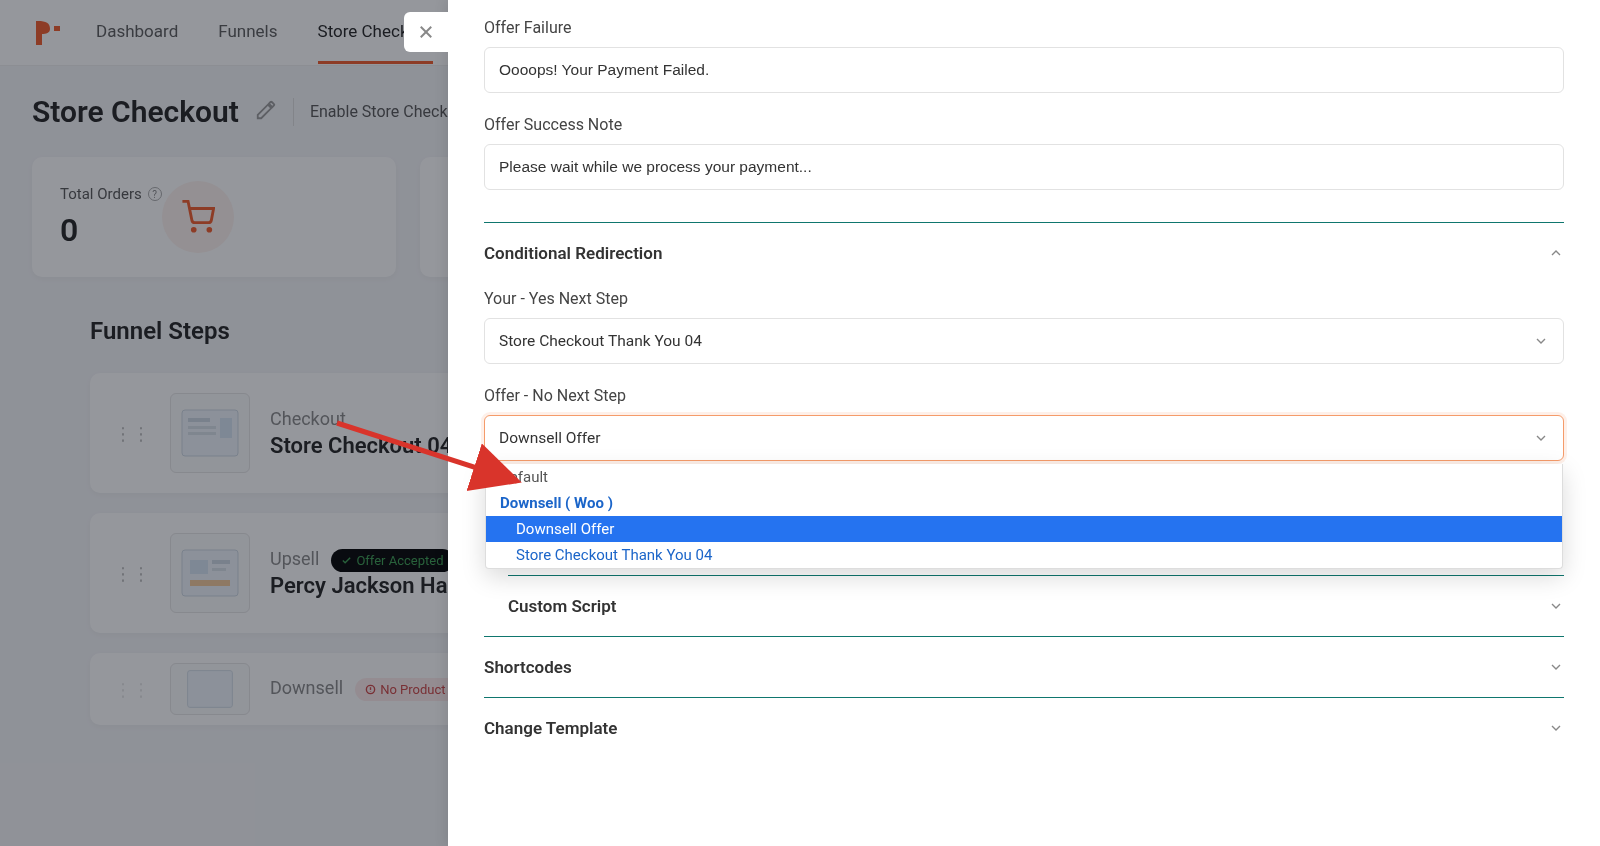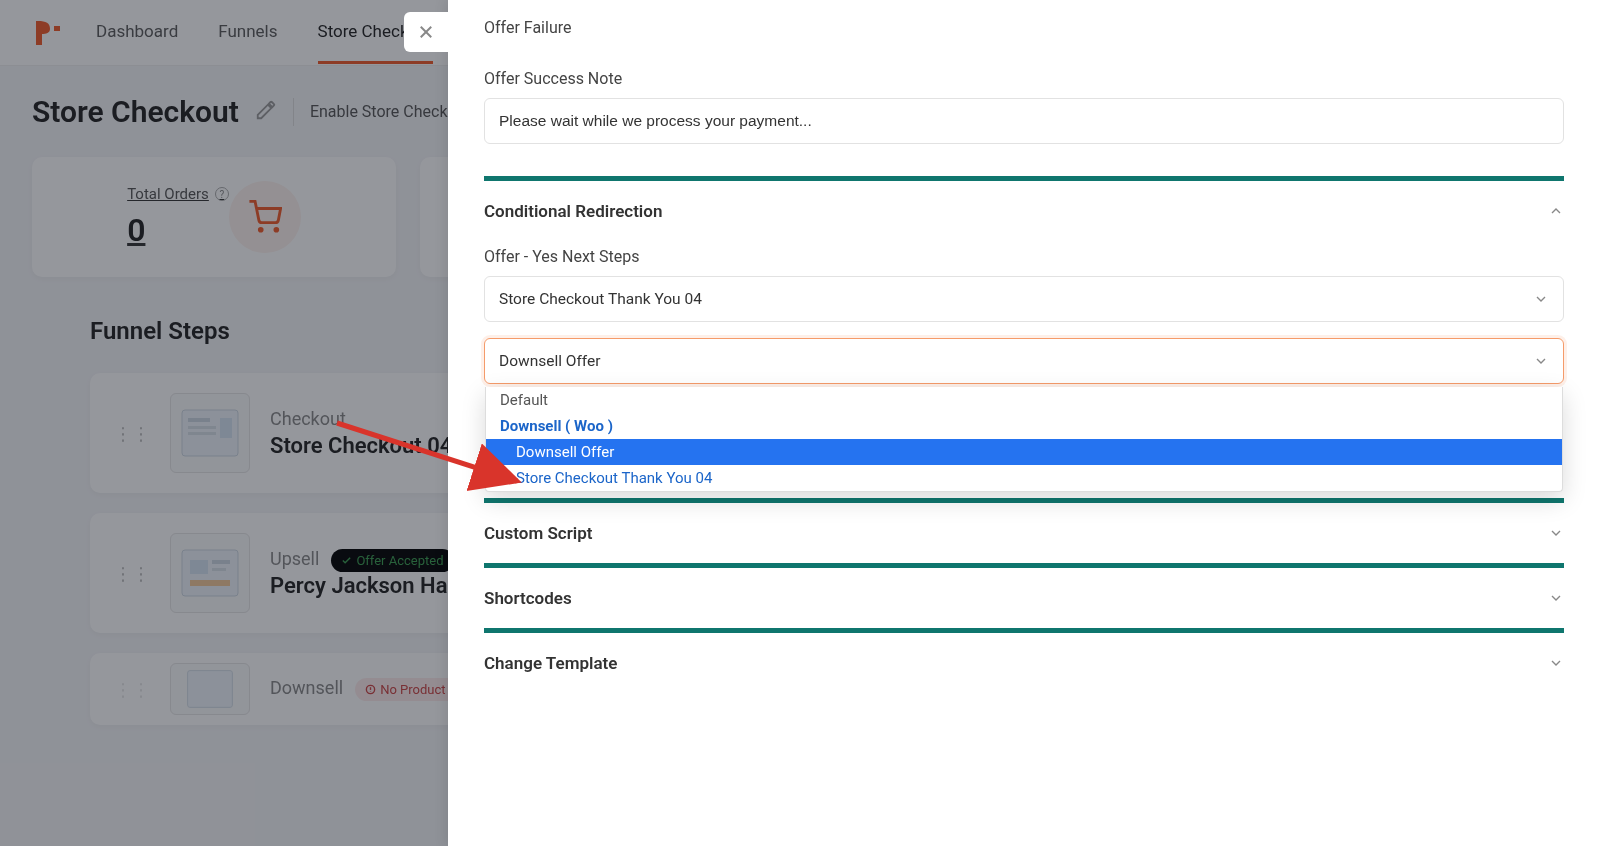--- a/index.html
+++ b/index.html
@@ -14,21 +14,21 @@
   .nav-item { color: #5a5a5a; font-size: 17px; padding: 20px 0; cursor:pointer; }
   .nav-item.active { color: #222; border-bottom: 3px solid #f05a28; }
   
   .subheader { padding: 28px 32px; display:flex; align-items:center; gap:16px; }
   .page-title { font-size: 30px; font-weight: 600; color: #222; }
   .edit-ic { color:#888; }
   .divider { width:1px; height:28px; background:#ddd; }
   .enable-link { color:#555; font-size:16px; }
   
   .stats-row { display:flex; gap:24px; padding: 0 32px; }
-  .stat-card { background:#fff; border-radius:10px; padding:24px 28px; width:364px; display:flex; justify-content:center; align-items:center; box-shadow: 0 2px 6px rgba(0,0,0,0.04); text-decoration: underline; }
+  .stat-card { background:#fff; border-radius:10px; padding:24px 28px; width:364px; display:flex; justify-content:flex-start; align-items:center; box-shadow: 0 2px 6px rgba(0,0,0,0.04); }
   .stat-label { font-size:15px; color:#555; display:flex; align-items:center; gap:6px; }
   .stat-value { font-size:32px; font-weight:600; margin-top:8px; color:#222; }
   .stat-icon { width:72px; height:72px; border-radius:50%; display:flex; align-items:center; justify-content:center; background:#fef2ee; }
   
   .funnel-area { padding: 40px 90px; }
   .funnel-title { font-size:24px; font-weight:600; margin-bottom:28px; color:#222; }
   .step-card { background:#fff; border-radius:10px; padding:20px 24px; margin-bottom:20px; display:flex; align-items:center; gap:20px; box-shadow:0 2px 6px rgba(0,0,0,0.04); }
   .drag-handle { color:#bbb; font-size:18px; }
   .step-thumb { width:80px; height:80px; border:1px solid #e5e5e5; border-radius:6px; background:#fafbfc; display:flex; align-items:center; justify-content:center; }
   .step-info { flex:1; }
@@ -43,21 +43,21 @@
   
   .dim-overlay { position:absolute; inset:0; background:rgba(20,25,35,0.45); }
   
   
   .drawer { position:absolute; top:0; right:0; width:1152px; height:846px; background:#fff; overflow:visible; box-shadow:-2px 0 12px rgba(0,0,0,0.1); }
   .drawer-close { position:absolute; top:12px; left:-44px; width:44px; height:40px; background:#fff; display:flex; align-items:center; justify-content:center; color:#888; font-size:20px; cursor:pointer; border-top-left-radius:6px; border-bottom-left-radius:6px; }
   .drawer-inner { padding: 12px 36px 0 36px; }
   .field-label { font-size:16px; color:#444; margin-bottom:10px; margin-top:6px; }
   .field-input { width:100%; height:46px; border:1px solid #e2e2e2; border-radius:6px; padding:0 14px; font-size:15.5px; color:#333; background:#fff; }
   
-  .section { border-top:5px solid #0f766e; margin-top:26px; }
+  .section { border-top:1px solid #0f766e; margin-top:26px; }
   .section-header { display:flex; justify-content:space-between; align-items:center; padding:20px 0; font-size:17px; font-weight:600; color:#333; cursor:pointer; }
   
   .select-box { position:relative; width:100%; height:46px; border:1px solid #e2e2e2; border-radius:6px; display:flex; align-items:center; padding:0 14px; font-size:15.5px; color:#333; justify-content:space-between; cursor:pointer; background:#fff; }
   .select-box.focused { border:1px solid #f59b6a; box-shadow:0 0 0 3px rgba(245,130,70,0.12); }
   
   .dropdown-list { position:absolute; left:0; right:0; top:48px; background:#fff; border:1px solid #ddd; border-top:none; border-radius:0 0 4px 4px; z-index:50; box-shadow:0 8px 24px rgba(0,0,0,0.15); }
   .dd-item { padding:4px 14px; font-size:15px; color:#1b65c9; cursor:pointer; }
   .dd-item.bold { font-weight:700; }
   .dd-item.child { padding-left:30px; color:#1b65c9; }
   .dd-item.highlight { background:#2573f0; color:#fff; }
@@ -213,60 +213,62 @@
 
   <div class="drawer">
     <div class="drawer-close">
       <svg width="18" height="18" viewBox="0 0 24 24" fill="none" stroke="#888" stroke-width="2.5">
           <line x1="5" y1="5" x2="19" y2="19"></line>
           <line x1="19" y1="5" x2="5" y2="19"></line>
         </svg>
     </div>
     <div class="drawer-inner">
       <div class="field-label">Offer Failure</div>
+      <input class="field-input" value="Oooops! Your Payment Failed." style="">
       
       <div class="gap-block"></div>
       <div class="field-label">Offer Success Note</div>
       <input class="field-input" value="Please wait while we process your payment..." style="">
       
       
       <div class="section sectionA">
         <div class="section-header">
           <span>Conditional Redirection</span>
           <svg class="chev" viewBox="0 0 24 24" fill="none" stroke="#888" stroke-width="2">
               <polyline points="6 15 12 9 18 15"></polyline>
             </svg>
         </div>
 
-        <div class="field-label">Offer - Yes Next Steps</div>
+        <div class="field-label">Your - Yes Next Step</div>
         <div class="select-box">
           <span>Store Checkout Thank You 04</span>
           <svg class="chev" viewBox="0 0 24 24" fill="none" stroke="#888" stroke-width="2">
               <polyline points="6 9 12 15 18 9"></polyline>
             </svg>
         </div>
 
         <div class="gap-block"></div>
+        <div class="field-label">Offer - No Next Step</div>
         <div class="select-box focused" style="position:relative;">
           <span>Downsell Offer</span>
           <svg class="chev" viewBox="0 0 24 24" fill="none" stroke="#888" stroke-width="2">
               <polyline points="6 9 12 15 18 9"></polyline>
             </svg>
 
           <div class="dropdown-list">
             <div class="dd-item muted">Default</div>
             <div class="dd-item bold">Downsell ( Woo )</div>
             <div class="dd-item child highlight">Downsell Offer</div>
             <div class="dd-item child">Store Checkout Thank You 04</div>
           </div>
         </div>
       </div>
       
       
-      <div class="section" style="margin-top:114px;">
+      <div class="section" style="margin-top:114px;margin-left:24px;">
         <div class="section-header">
           <span>Custom Script</span>
           <svg class="chev" viewBox="0 0 24 24" fill="none" stroke="#888" stroke-width="2">
               <polyline points="6 9 12 15 18 9"></polyline>
             </svg>
         </div>
       </div>
       <div class="section" style="margin-top:0;">
         <div class="section-header">
           <span>Shortcodes</span>

